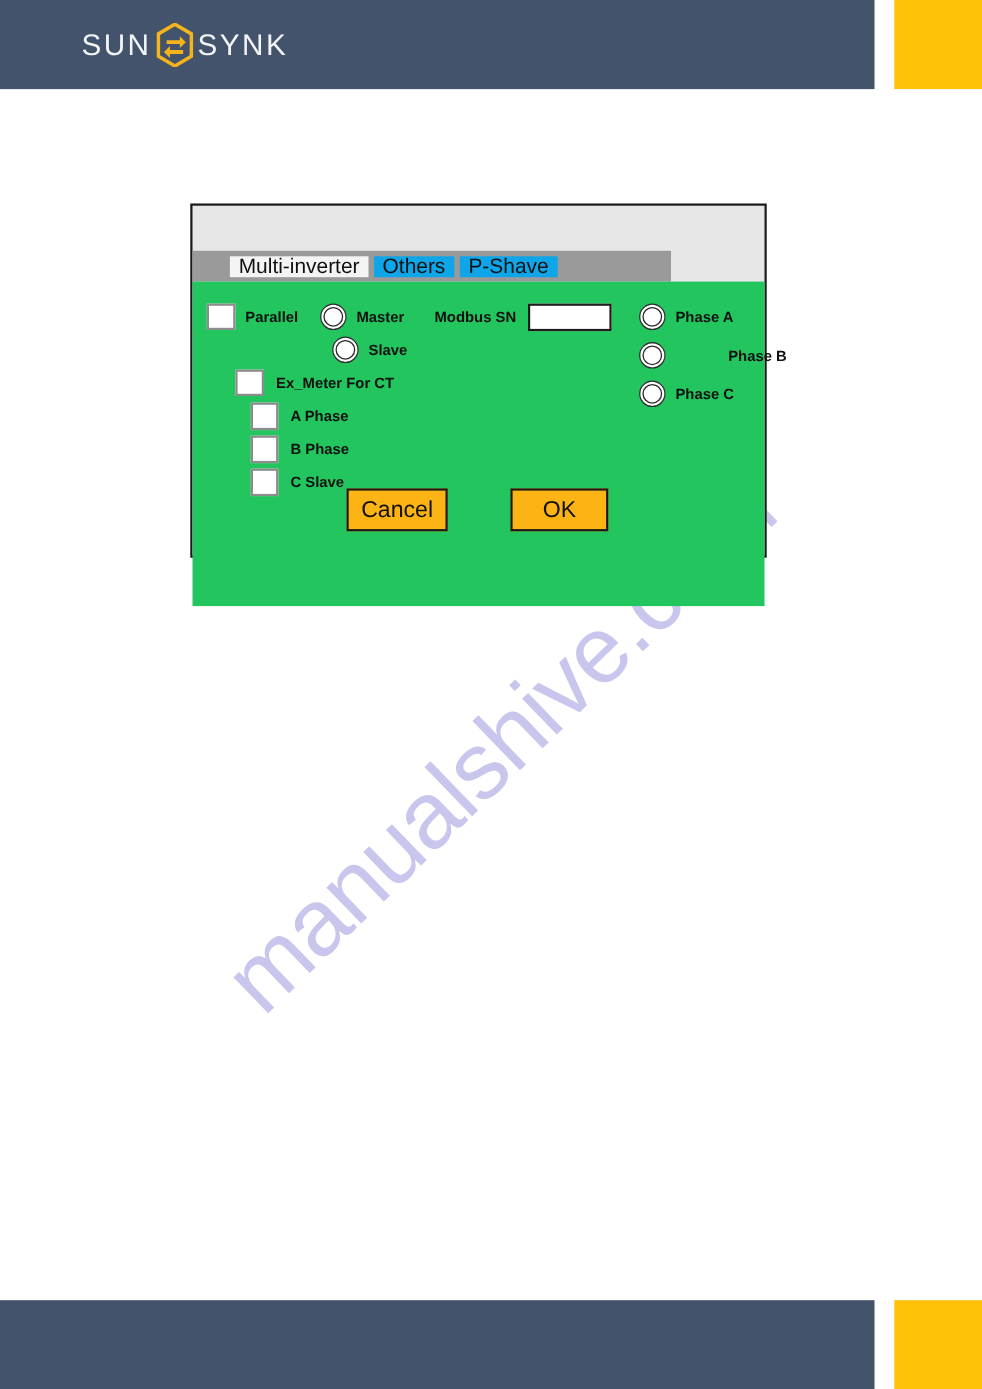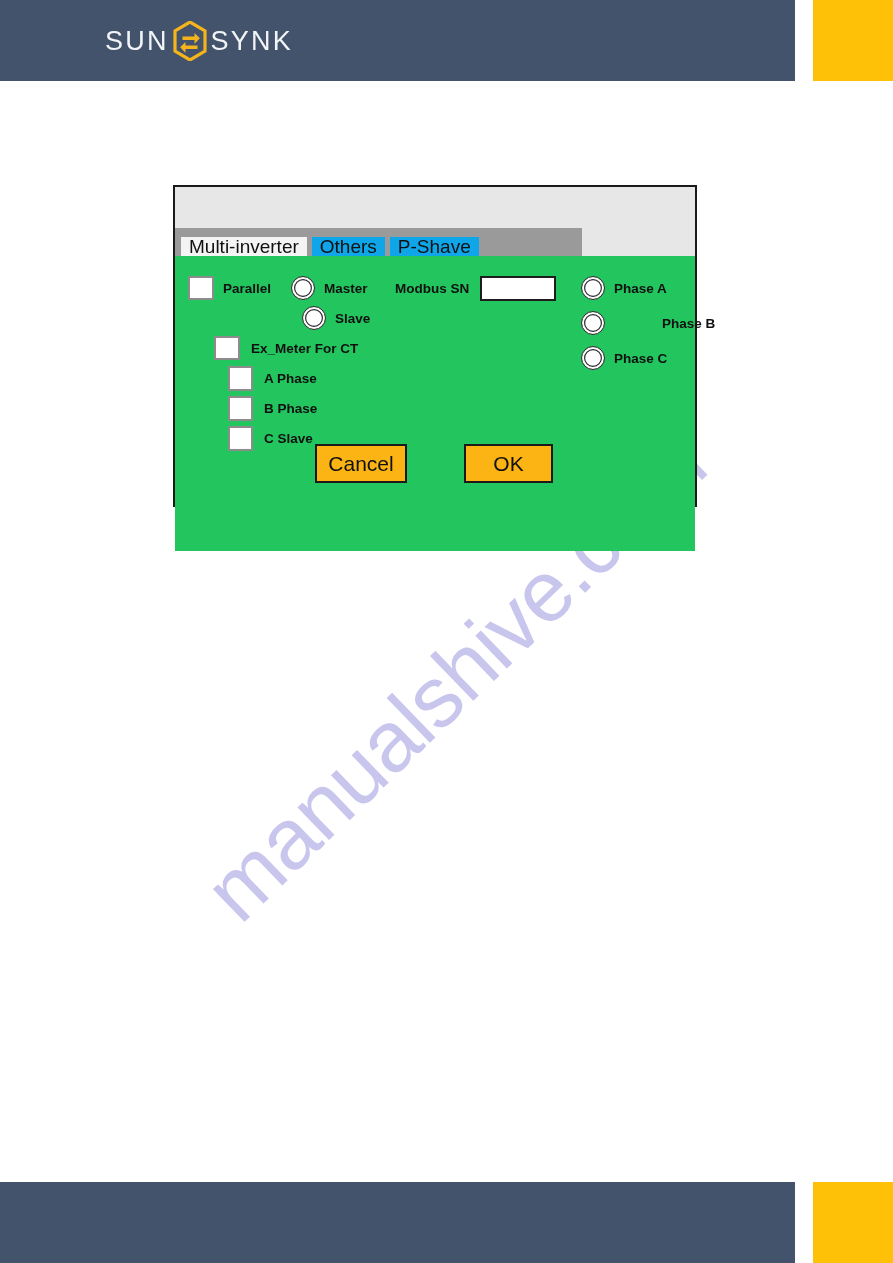--- a/index.html
+++ b/index.html
@@ -42,21 +42,20 @@
   }
 
   
   .logo {
     position: absolute;
     left: 74px; top: 19px;
     height: 44px;
     display: flex;
     align-items: center;
     gap: 4px;
-    margin-left: 31px;
   }
   .logo-word {
     color: #f2f4f7;
     font-size: 27px;
     letter-spacing: 2.2px;
     font-weight: 300;
     font-family: "Liberation Sans", sans-serif;
     line-height: 1;
   }
   .logo-mark { width: 34px; height: 40px; display:block; }
@@ -120,21 +119,22 @@
     font-family: "Liberation Sans", sans-serif;
     cursor: pointer;
   }
 
   .tabstrip {
     position: absolute;
     left: 0; top: 41px;
     width: 407px; height: 28px;
     background: #9a9a9a;
     display: flex;
-    align-items: flex-end;
+    align-items: center;
+    padding-left: 28px;
   }
   .tab {
     display: flex;
     align-items: center;
     padding: 0 8px;
     font-size: 19px;
     color: #111;
     font-family: "Liberation Sans", sans-serif;
     cursor: pointer;
     line-height: 1;

